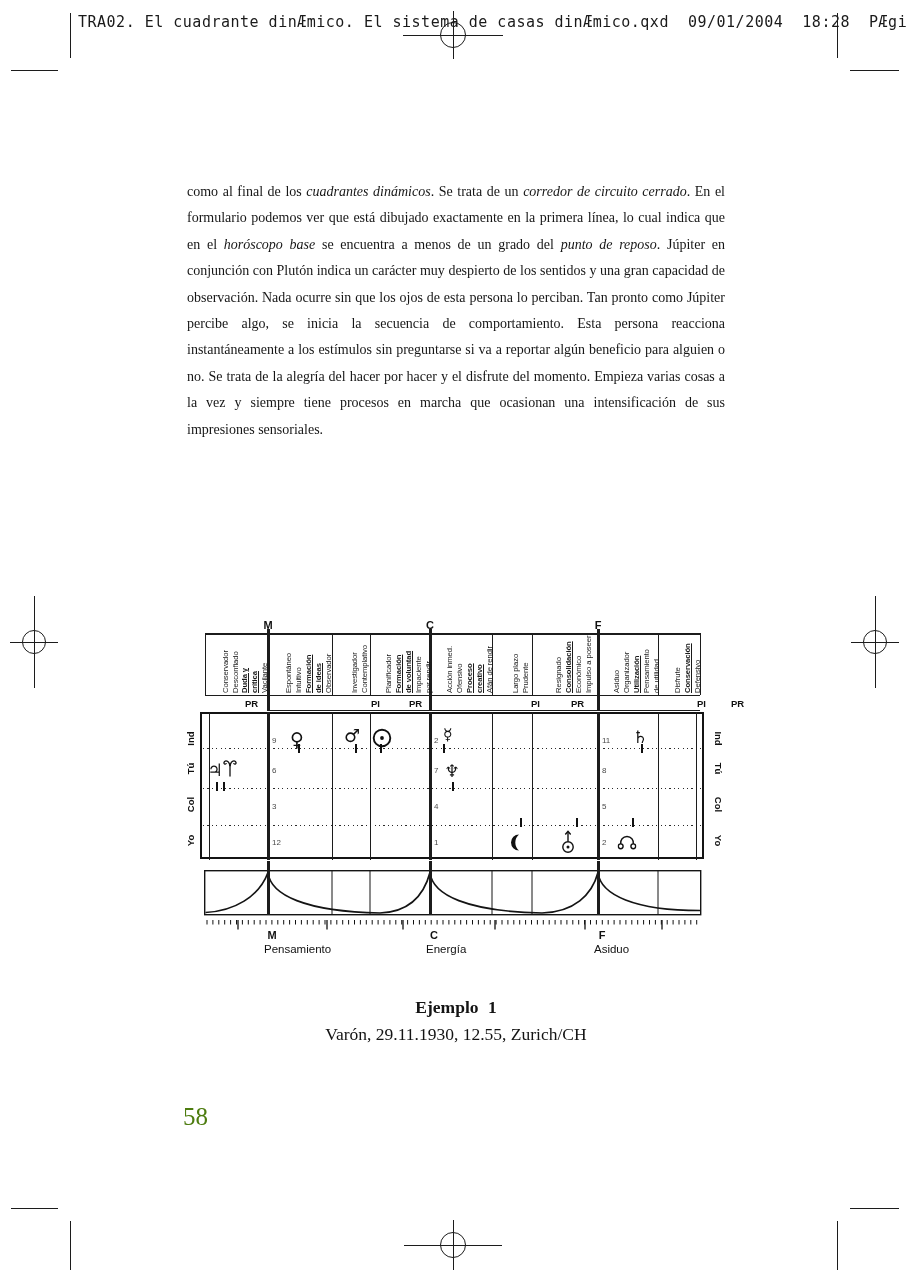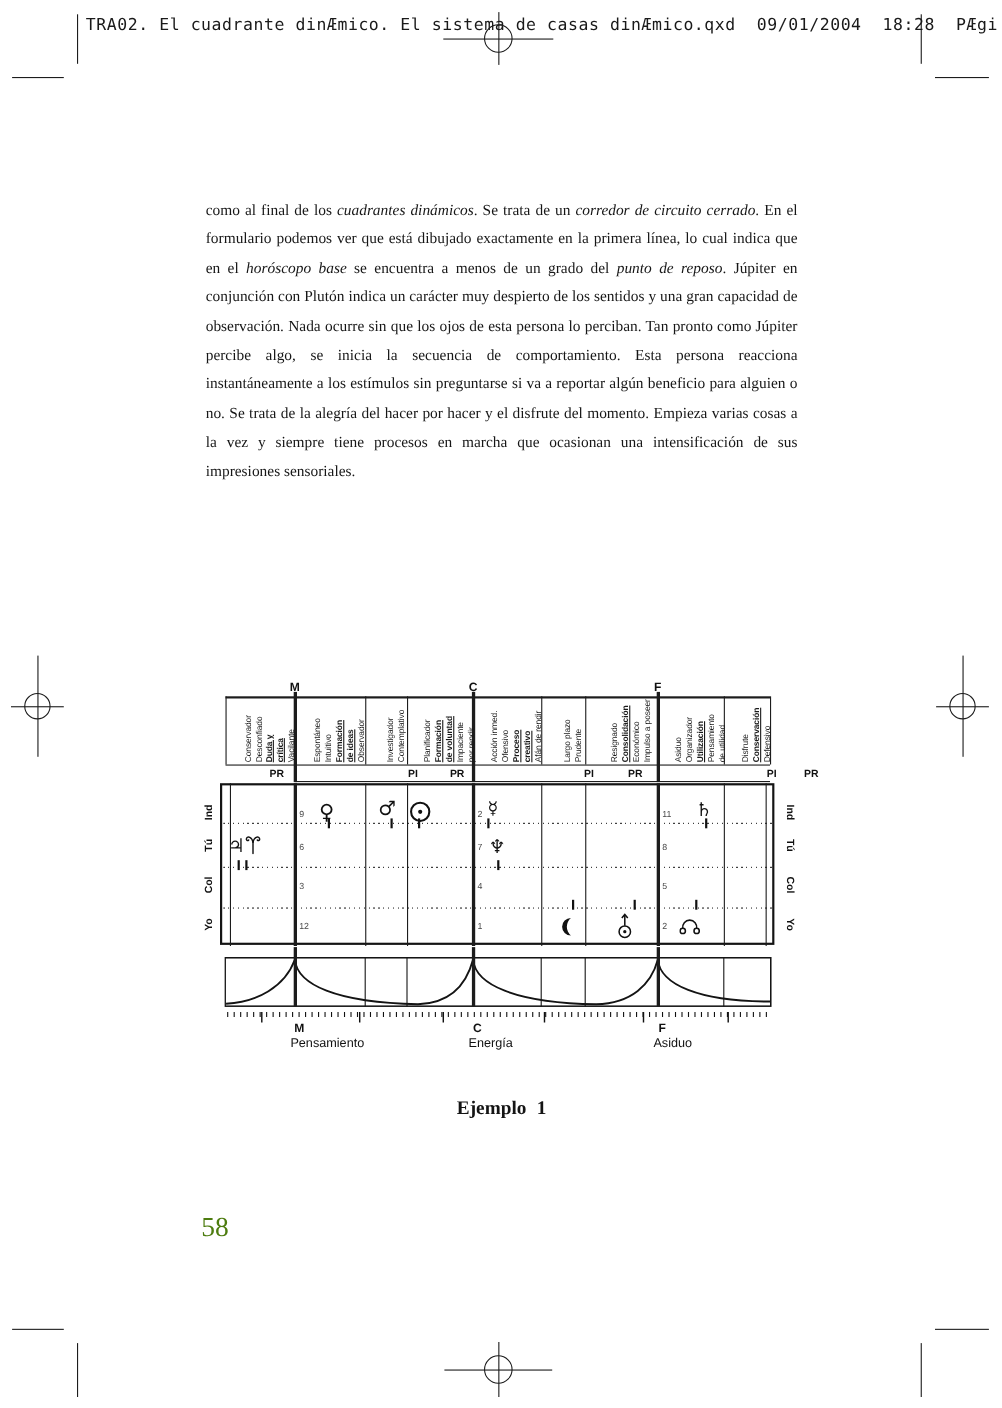--- a/index.html
+++ b/index.html
@@ -343,16 +343,17 @@
       <div class="fig-axletter" style="left: 272px; top: 929px;">M</div>
       <div class="axword" style="left: 264px; top: 943px;">Pensamiento</div>
       <div class="fig-axletter" style="left: 434px; top: 929px;">C</div>
       <div class="axword" style="left: 426px; top: 943px;">Energía</div>
       <div class="fig-axletter" style="left: 602px; top: 929px;">F</div>
       <div class="axword" style="left: 594px; top: 943px;">Asiduo</div>
     </div>
 
   <div class="caption">
     <div class="cap-title">Ejemplo 1</div>
+    <div class="cap-det">Varón, 29.11.1930, 12.55, Zurich/CH</div>
   </div>
 
   <div class="pagenum">58</div>
 </div>
 
 </body></html>

